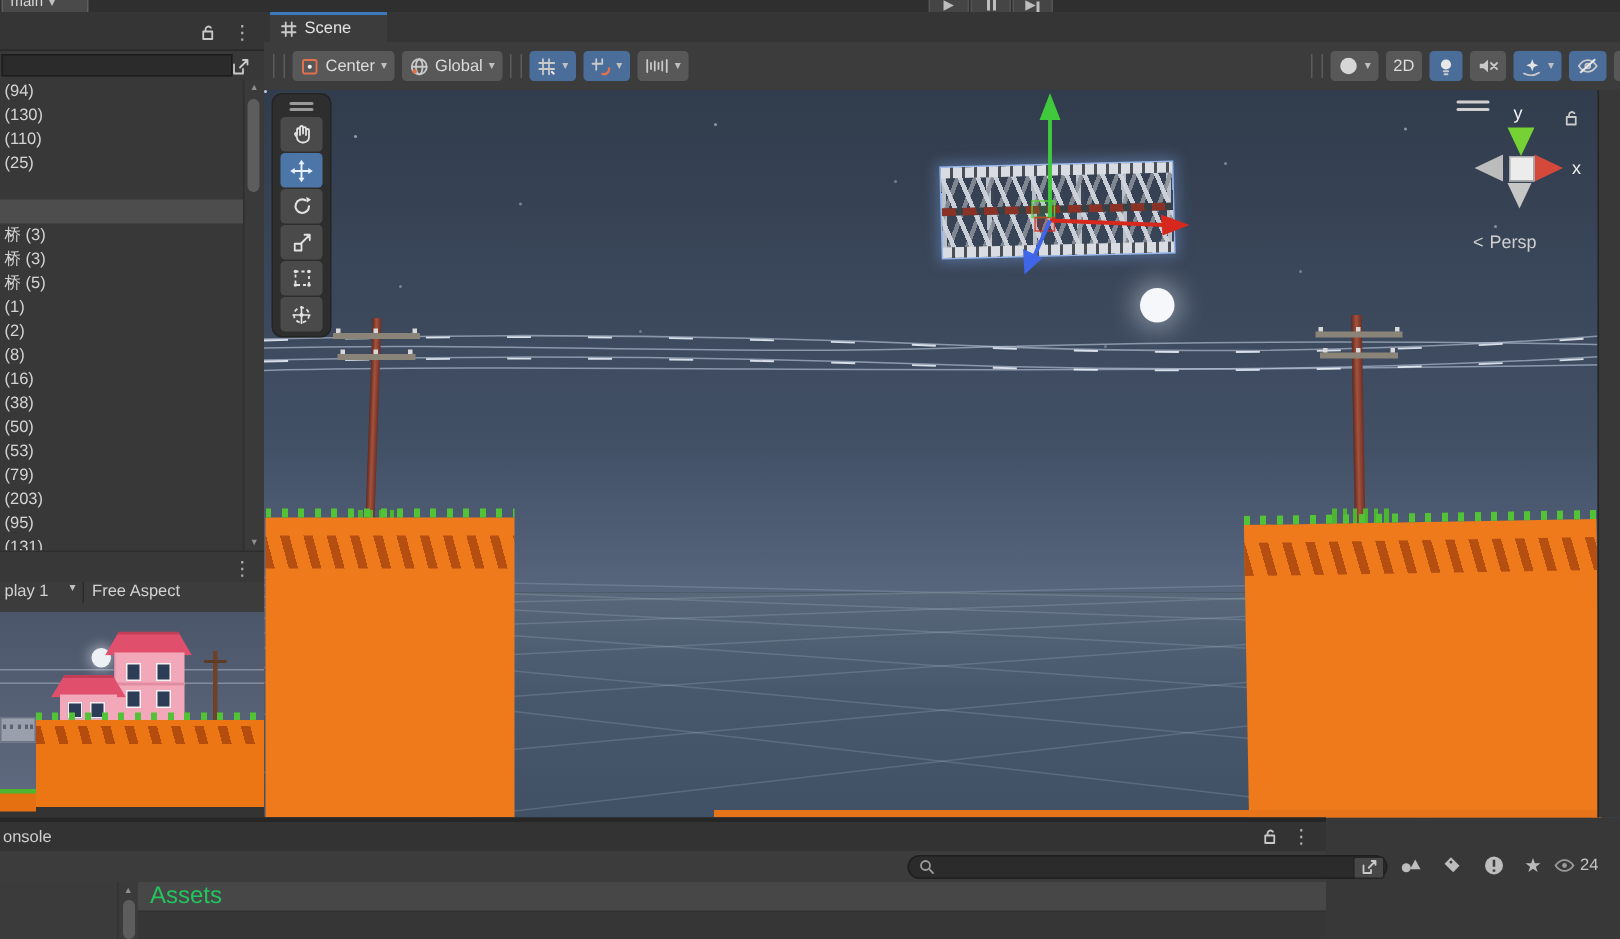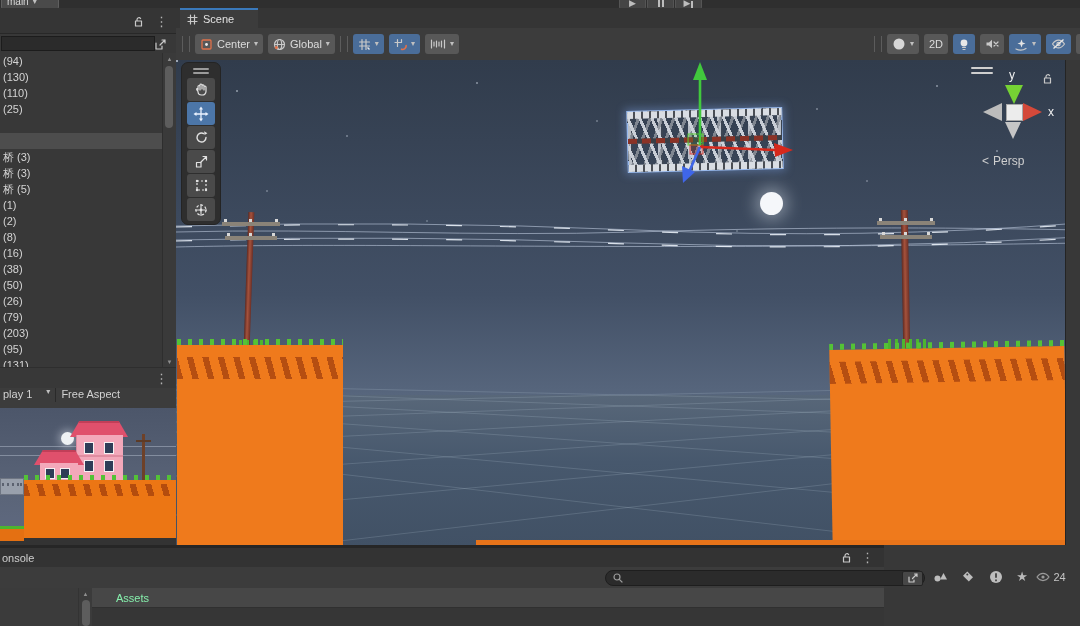--- a/index.html
+++ b/index.html
@@ -190,21 +190,21 @@
     <div class="hrow sel"></div>
     <div class="hrow">桥 (3)</div>
     <div class="hrow">桥 (3)</div>
     <div class="hrow">桥 (5)</div>
     <div class="hrow">(1)</div>
     <div class="hrow">(2)</div>
     <div class="hrow">(8)</div>
     <div class="hrow">(16)</div>
     <div class="hrow">(38)</div>
     <div class="hrow">(50)</div>
-    <div class="hrow">(26)</div>
+    <div class="hrow">(53)</div>
     <div class="hrow">(79)</div>
     <div class="hrow">(203)</div>
     <div class="hrow">(95)</div>
     <div class="hrow">(131)</div>
   </div>
   <div class="abs vscroll">
     <div class="scroll-arrow">▲</div>
     <div class="abs thumb"></div>
     <div class="abs scroll-arrow" style="bottom:1px;left:0">▼</div>
   </div>
@@ -587,17 +587,17 @@
     </div>
   </div>
 
   <div class="abs" id="proj">
     <div class="abs" id="pleft"></div>
     <div class="abs" id="pscroll">
       <div class="scroll-arrow" style="width:13px">▲</div>
       <div class="abs thumb"></div>
     </div>
     <div class="abs" id="abar">
-      <span style="margin-left:24px;color:#86efac;font-size:11px">Assets</span>
+      <span style="margin-left:8px;color:#22c55e;font-size:16px">Assets</span>
     </div>
     <div class="abs" id="acontent"></div>
   </div>
 </div>
 
 </body></html>

